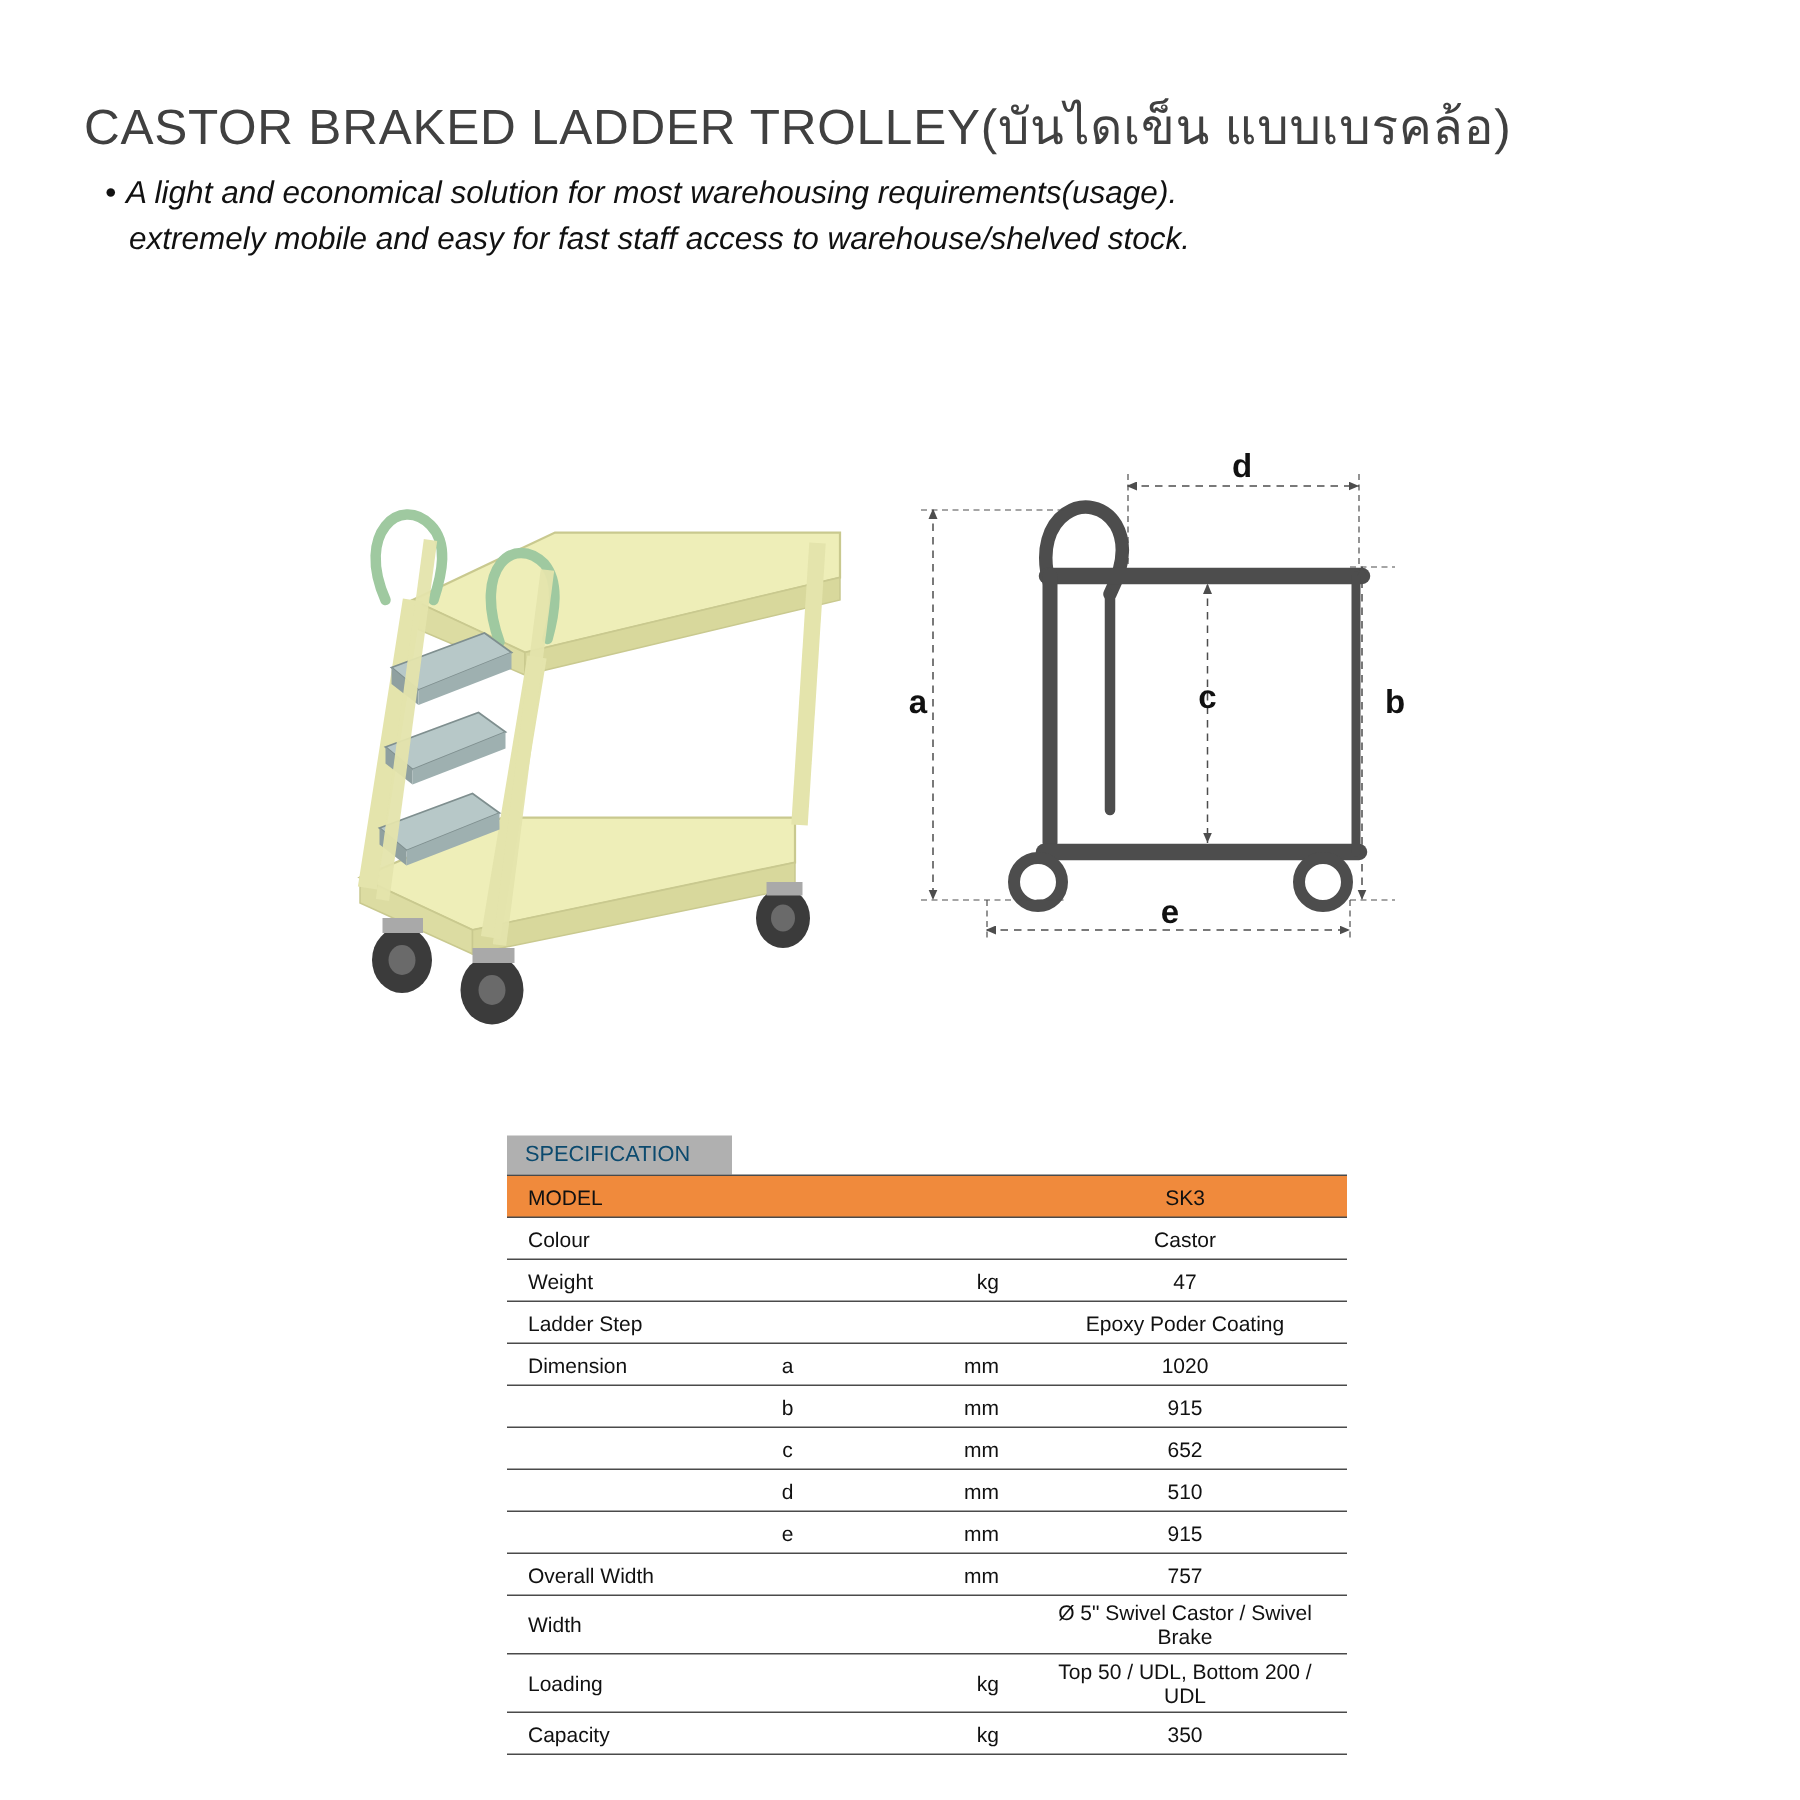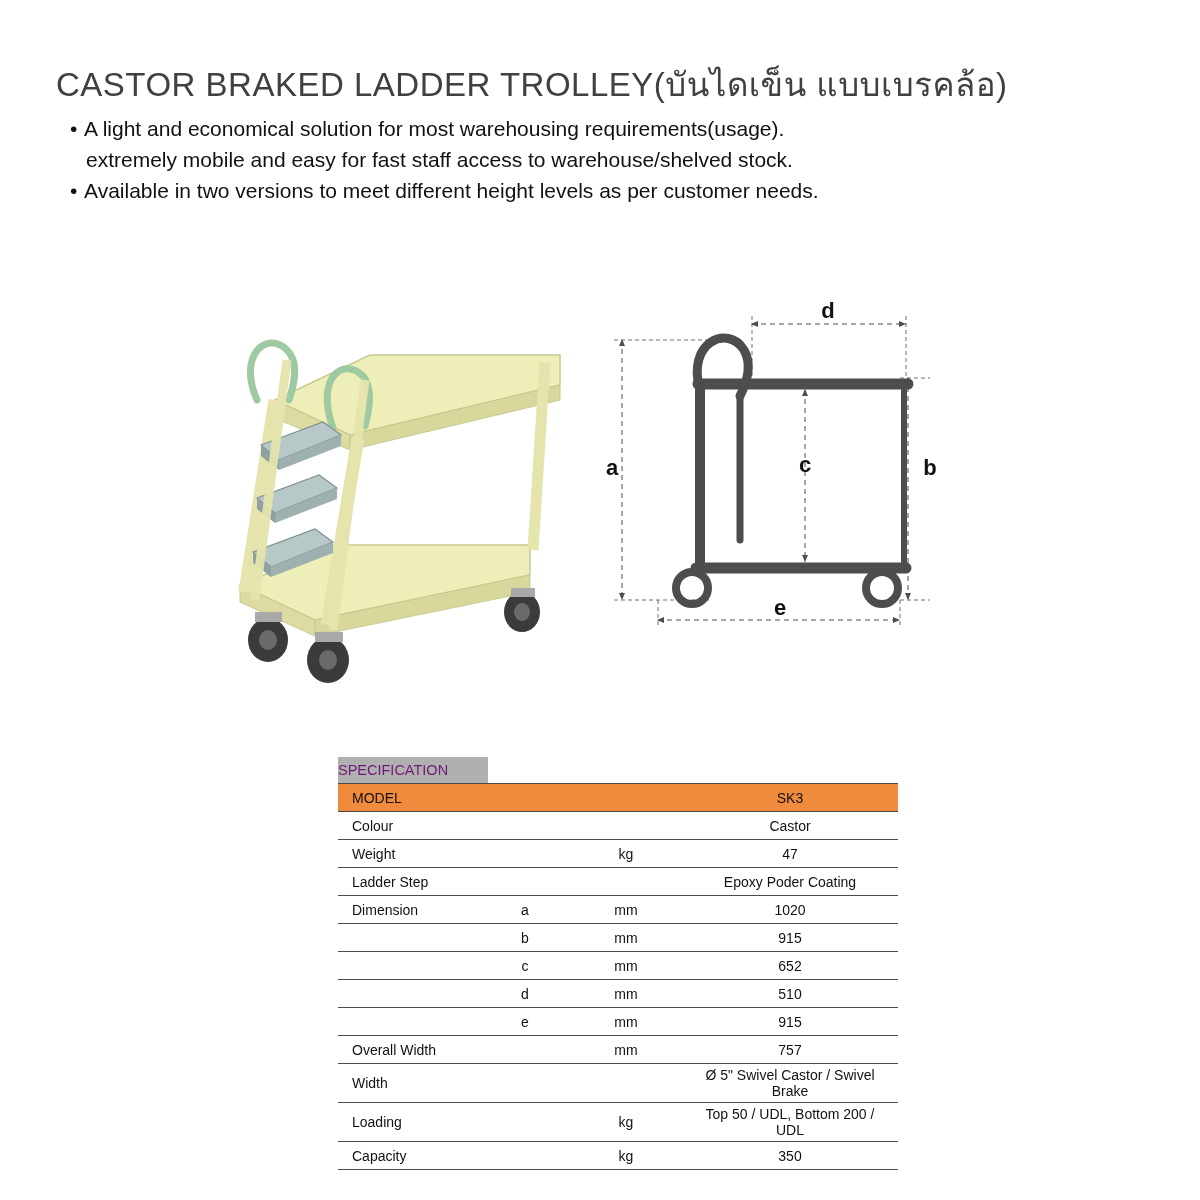--- a/index.html
+++ b/index.html
@@ -30,20 +30,21 @@
     position: absolute;
     left: 70px;
     top: 113px;
     width: 1060px;
   }
   .bullet-line {
     font-size: 21px;
     line-height: 31px;
     color: #111;
     white-space: nowrap;
+    font-style: italic;
   }
   .bullet-line.indent {
     padding-left: 16px;
   }
   .bullet-dot {
     display: inline-block;
     width: 14px;
   }
 
   
@@ -68,23 +69,23 @@
 
   
   .spec-wrap {
     position: absolute;
     left: 338px;
     top: 757px;
     width: 560px;
   }
   .spec-head {
     background: #b0b0b0;
-    color: #701a75;
+    color: #0c4a6e;
     font-size: 14.5px;
-    padding: 5px 0 5px 0;
+    padding: 5px 0 5px 12px;
     width: 150px;
     box-sizing: border-box;
     height: 26px;
     line-height: 16px;
   }
   table.spec {
     border-collapse: collapse;
     width: 560px;
     font-size: 14px;
     table-layout: fixed;
@@ -97,37 +98,34 @@
     vertical-align: middle;
   }
   table.spec tr.model td {
     background: #f08a3c;
     border-bottom: 1px solid #4a4a4a;
     border-top: 1px solid #4a4a4a;
     font-size: 14px;
   }
   .c-label { width: 112px; padding-left: 14px !important; text-align: left; }
   .c-sub   { width: 58px;  text-align: center; }
-  .c-unit  { width: 80px;  text-align: center; }
+  .c-unit  { width: 80px;  text-align: right; }
   .c-val   { text-align: center; }
 </style>
 </head>
 <body>
 
 <div class="title">CASTOR BRAKED LADDER TROLLEY(บันไดเข็น แบบเบรคล้อ)</div>
 
 <div class="bullets">
   <div class="bullet-line">
     <span class="bullet-dot">•</span><span>A light and economical solution for most warehousing requirements(usage).</span>
   </div>
   <div class="bullet-line indent">
     <span>extremely mobile and easy for fast staff access to warehouse/shelved stock.</span>
-  </div>
-  <div class="bullet-line">
-    <span class="bullet-dot">•</span><span>Available in two versions to meet different height levels as per customer needs.</span>
   </div>
 </div>
 
 <div class="photo">
 <svg width="400" height="400" viewBox="0 0 400 400" xmlns="http://www.w3.org/2000/svg">
 
   <polygon points="60,100 155,55 345,55 345,85 135,135" fill="#eeeeb8" stroke="#c9c98f" stroke-width="1.5"></polygon>
   <polygon points="60,100 135,135 135,150 60,118" fill="#dcdca2" stroke="#c9c98f" stroke-width="1"></polygon>
   <polygon points="135,135 345,85 345,100 135,150" fill="#d8d89c" stroke="#c9c98f" stroke-width="1"></polygon>
 

